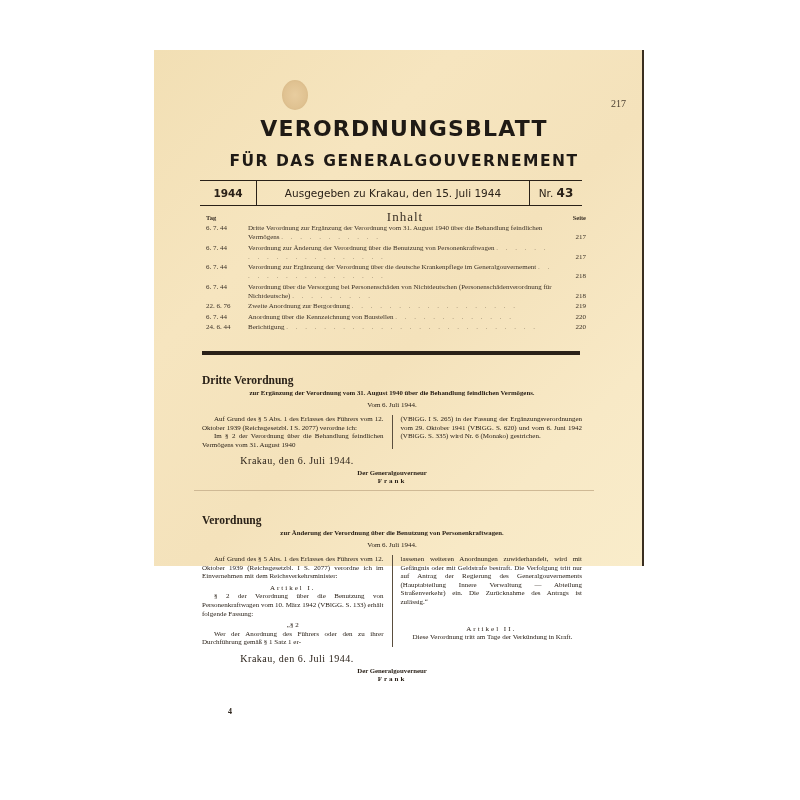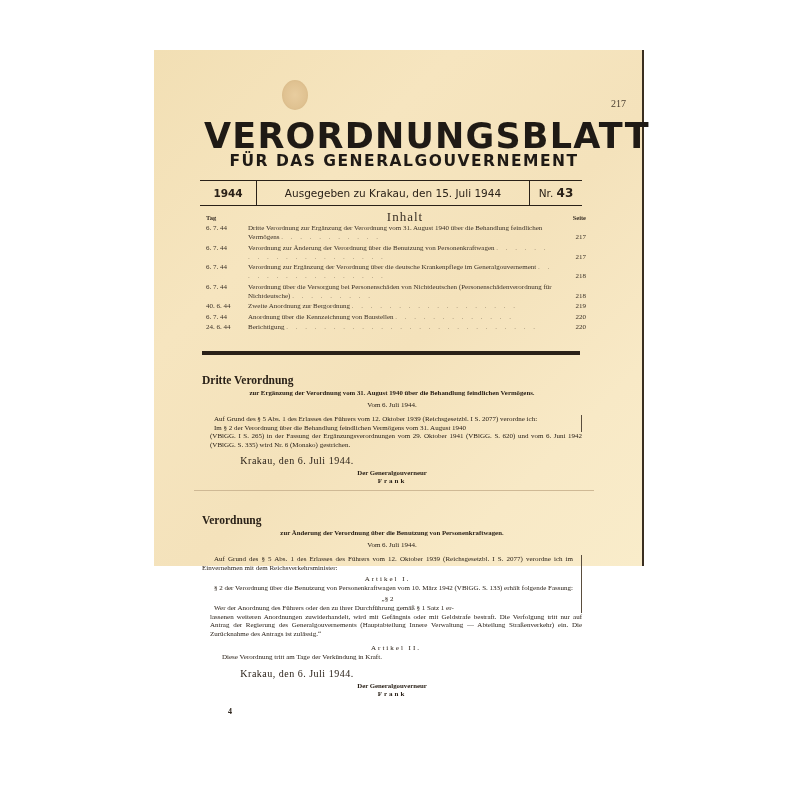--- a/index.html
+++ b/index.html
@@ -14,21 +14,21 @@
     color:#2a2118;
   }
   .stain {
     position:absolute; left:128px; top:30px; width:26px; height:30px; border-radius:50%;
     background: radial-gradient(ellipse at center, #e6c99a 0%, #dcbc8a 60%, #c9a66f 100%);
     opacity:0.85;
   }
   .page-no { position:absolute; right:18px; top:48px; font-size:10px; color:#4a3e30; }
   .masthead-title {
     position:absolute; left:50px; top:66px; width:400px; text-align:center;
-    font-family:"DejaVu Sans", sans-serif; font-weight:bold; font-size:35px; letter-spacing:1.2px; color:#1f1a15;
+    font-family:"DejaVu Sans", sans-serif; font-weight:bold; font-size:22px; letter-spacing:1.2px; color:#1f1a15;
   }
   .masthead-sub {
     position:absolute; left:50px; top:102px; width:400px; text-align:center;
     font-family:"DejaVu Sans", sans-serif; font-weight:bold; font-size:15.5px; letter-spacing:1.5px; color:#1f1a15;
   }
   .issue-bar {
     position:absolute; left:46px; top:130px; width:382px; height:24px;
     border-top:1.5px solid #2a2118; border-bottom:1.5px solid #2a2118;
     display:flex; align-items:flex-start; font-family:"DejaVu Sans", sans-serif; font-size:10.5px;
   }
@@ -47,21 +47,21 @@
   .toc-row .title { flex:1; padding-right:8px; }
   .toc-row .title .dots { color:#9a8a70; letter-spacing:3px; }
   .toc-row .page { width:24px; text-align:right; align-self:flex-end; }
 
   .thick-rule { position:absolute; left:48px; top:301px; width:378px; height:3px; background:#2a2118; border-bottom:1px solid #2a2118; }
 
   .section { position:absolute; left:48px; width:380px; color:#2a2118; }
   .sec-title { font-weight:bold; font-size:11.5px; }
   .sec-sub { text-align:center; font-weight:bold; font-size:6.8px; margin-top:3px; }
   .sec-date { text-align:center; font-size:7px; margin-top:5px; }
-  .cols { display:flex; margin-top:6px; font-size:7px; line-height:8.6px;flex-direction:column; }
+  .cols { display:flex; margin-top:6px; font-size:7px; line-height:8.6px; }
   .col { flex:1; text-align:justify; }
   .col-left { padding-right:8px; border-right:1px solid #5a4e3e; }
   .col-right { padding-left:8px; }
   .indent { text-indent:12px; }
   .center { text-align:center; }
   .place { text-align:center; font-size:10px; letter-spacing:0.5px; margin-top:6px; width:190px; }
   .sign1 { text-align:center; font-weight:bold; font-size:6.8px; margin-top:3px; }
   .sign2 { text-align:center; font-weight:bold; font-size:7px; letter-spacing:2px; margin-top:1px; }
   .thin-rule { position:absolute; left:40px; top:490px; width:400px; height:1px; background:#cfb995; }
   .mark { position:absolute; left:74px; top:657px; font-size:8px; font-weight:bold; }
@@ -105,21 +105,21 @@
       <span class="date">6. 7. 44</span>
       <span class="title"><span>Verordnung zur Ergänzung der Verordnung über die deutsche Krankenpflege im Generalgouvernement</span> <span class="dots">. . . . . . . . . . . . . . . . .</span></span>
       <span class="page">218</span>
     </div>
     <div class="toc-row">
       <span class="date">6. 7. 44</span>
       <span class="title"><span>Verordnung über die Versorgung bei Personenschäden von Nichtdeutschen (Personenschädenverordnung für Nichtdeutsche)</span> <span class="dots">. . . . . . . . .</span></span>
       <span class="page">218</span>
     </div>
     <div class="toc-row">
-      <span class="date">40. 6. 44</span>
+      <span class="date">22. 6. 76</span>
       <span class="title"><span>Zweite Anordnung zur Bergordnung</span> <span class="dots">. . . . . . . . . . . . . . . . . .</span></span>
       <span class="page">219</span>
     </div>
     <div class="toc-row">
       <span class="date">6. 7. 44</span>
       <span class="title"><span>Anordnung über die Kennzeichnung von Baustellen</span> <span class="dots">. . . . . . . . . . . . .</span></span>
       <span class="page">220</span>
     </div>
     <div class="toc-row">
       <span class="date">24. 6. 44</span>
@@ -157,21 +157,21 @@
     <div class="cols">
       <div class="col col-left">
         <div class="indent">Auf Grund des § 5 Abs. 1 des Erlasses des Führers vom 12. Oktober 1939 (Reichsgesetzbl. I S. 2077) verordne ich im Einvernehmen mit dem Reichsverkehrsminister:</div>
         <div class="center" style="letter-spacing:2px;margin-top:3px;">Artikel I.</div>
         <div class="indent">§ 2 der Verordnung über die Benutzung von Personenkraftwagen vom 10. März 1942 (VBlGG. S. 133) erhält folgende Fassung:</div>
         <div class="center" style="margin-top:3px;">„§ 2</div>
         <div class="indent">Wer der Anordnung des Führers oder den zu ihrer Durchführung gemäß § 1 Satz 1 er-</div>
       </div>
       <div class="col col-right">
         <div>lassenen weiteren Anordnungen zuwiderhandelt, wird mit Gefängnis oder mit Geldstrafe bestraft. Die Verfolgung tritt nur auf Antrag der Regierung des Generalgouvernements (Hauptabteilung Innere Verwaltung — Abteilung Straßenverkehr) ein. Die Zurücknahme des Antrags ist zulässig.“</div>
-        <div class="center" style="letter-spacing:2px;margin-top:6px;">Artikel II.</div>
+        <div class="center" style="letter-spacing:2px;margin-top:18px;">Artikel II.</div>
         <div class="indent">Diese Verordnung tritt am Tage der Verkündung in Kraft.</div>
       </div>
     </div>
     <div class="place">Krakau, den 6. Juli 1944.</div>
     <div class="sign1">Der Generalgouverneur</div>
     <div class="sign2">Frank</div>
   </div>
 
   <div class="mark">4</div>
 </div>

